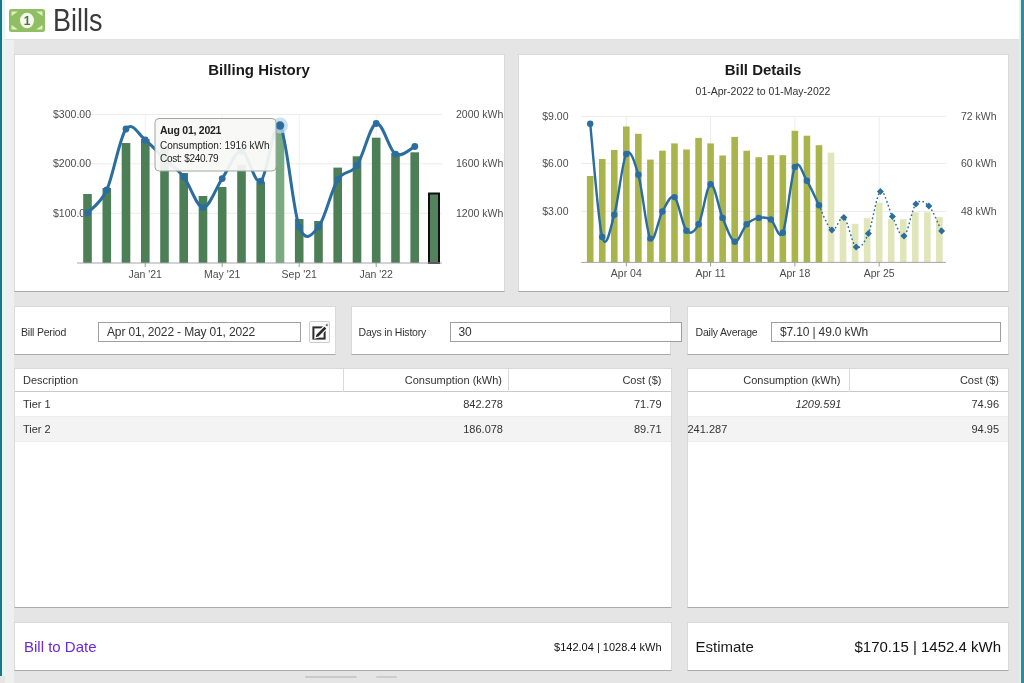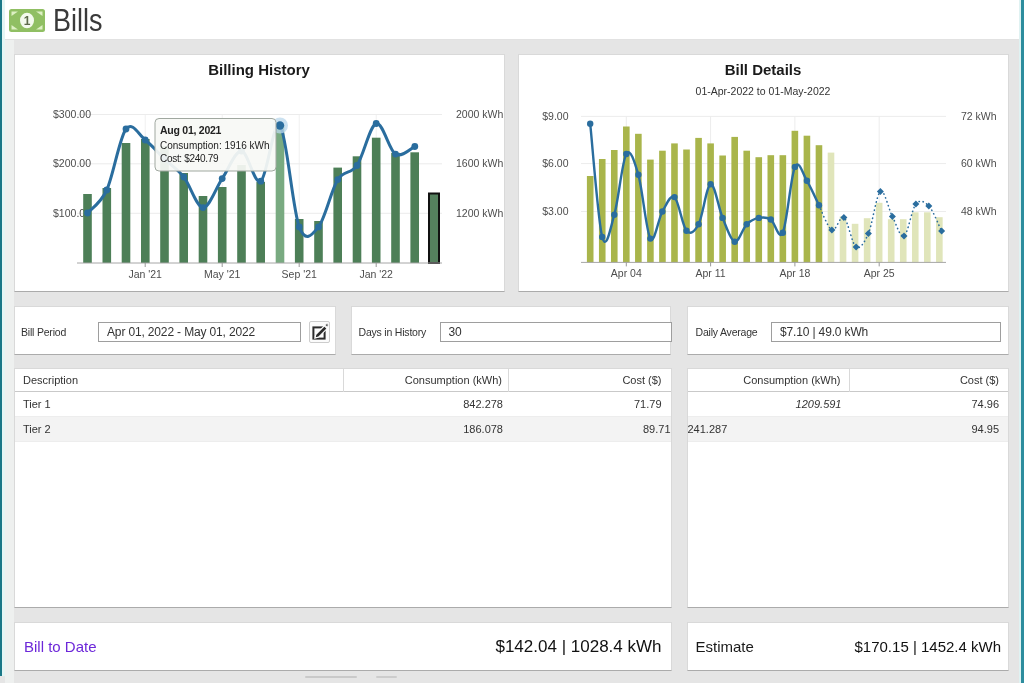--- a/index.html
+++ b/index.html
@@ -199,59 +199,59 @@
   <div style="position:absolute;left:294px;top:14px;width:21px;height:22px;border:1px solid #cccccc;border-radius:2px;background:#fbfbfb;overflow:hidden;">
       <svg width="20" height="21" viewBox="0 0 20 21" style="display:block">
 <rect x="3.4" y="5.4" width="11.2" height="11.2" fill="none" stroke="#2b2b2b" stroke-width="2"></rect>
 <path d="M4.9,16.1 L5.9,12.4 L14.4,3.9 L17.1,6.6 L8.6,15.1 L4.9,16.1 Z" fill="#2b2b2b" stroke="#ffffff" stroke-width="1.1"></path>
 <path d="M15.3,3.0 L17.0,1.6 L18.4,3.0 L17.0,4.7 Z" fill="#2b2b2b" stroke="#ffffff" stroke-width="0.8"></path>
 </svg>
     </div>
 </div>
 <div class="panel" style="left:350.5px;top:306px;width:320.5px;height:49px;">
   <div class="lbl" style="left:7px;top:19px;">Days in History</div>
-  <div class="inp" style="left:88px;top:15px;width:232px;height:20px;">30</div>
+  <div class="inp" style="left:98px;top:15px;width:232px;height:20px;">30</div>
 </div>
 <div class="panel" style="left:686.5px;top:306px;width:322.5px;height:49px;">
   <div class="lbl" style="left:8px;top:19px;">Daily Average</div>
   <div class="inp" style="left:83.5px;top:15px;width:230px;height:20px;">$7.10 | 49.0 kWh</div>
 </div>
 
 <div class="panel" style="left:14px;top:368px;width:657.5px;height:240px;">
   <div style="display:flex;height:23px;border-bottom:1px solid #c9c9c9;align-items:center;">
     <div class="th" style="width:328.6px;padding-left:8px;border-right:1px solid #d9d9d9;height:23px;line-height:23px;">Description</div>
     <div class="th" style="width:165.4px;text-align:right;padding-right:6px;border-right:1px solid #d9d9d9;height:23px;line-height:23px;">Consumption (kWh)</div>
     <div class="th" style="flex:1;text-align:right;padding-right:9px;height:23px;line-height:23px;">Cost ($)</div>
   </div>
   <div style="display:flex;height:25px;align-items:center;font-size:11px;color:#333;border-bottom:1px solid #ededed;">
     <div style="width:328.6px;padding-left:8px;">Tier 1</div>
     <div style="width:165.4px;text-align:right;padding-right:6px;">842.278</div>
     <div style="flex:1;text-align:right;padding-right:9px;">71.79</div>
   </div>
   <div style="display:flex;height:25px;align-items:center;font-size:11px;color:#333;background:#f3f3f3;border-bottom:1px solid #ededed;">
     <div style="width:328.6px;padding-left:8px;">Tier 2</div>
     <div style="width:165.4px;text-align:right;padding-right:6px;">186.078</div>
-    <div style="flex:1;text-align:right;">89.71</div>
+    <div style="flex:1;text-align:right;padding-right:9px;">89.71</div>
   </div>
 </div>
 <div class="panel" style="left:686.5px;top:368px;width:322.5px;height:240px;">
   <div style="display:flex;height:23px;border-bottom:1px solid #c9c9c9;align-items:center;">
     <div class="th" style="width:162px;text-align:right;padding-right:8px;border-right:1px solid #d9d9d9;height:23px;line-height:23px;">Consumption (kWh)</div>
     <div class="th" style="flex:1;text-align:right;padding-right:9px;height:23px;line-height:23px;">Cost ($)</div>
   </div>
   <div style="display:flex;height:25px;align-items:center;font-size:11px;color:#333;border-bottom:1px solid #ededed;">
     <div style="width:162px;text-align:right;padding-right:8px;font-style:italic;">1209.591</div>
     <div style="flex:1;text-align:right;padding-right:9px;">74.96</div>
   </div>
   <div style="display:flex;height:25px;align-items:center;font-size:11px;color:#333;background:#f3f3f3;border-bottom:1px solid #ededed;">
     <div style="width:162px;padding-right:8px;">241.287</div>
     <div style="flex:1;text-align:right;padding-right:9px;">94.95</div>
   </div>
 </div>
 
 <div class="panel" style="left:14px;top:622px;width:657.5px;height:49px;display:flex;align-items:center;justify-content:space-between;padding:0 9px;">
   <span style="font-size:15px;color:#6d28d9;">Bill to Date</span>
-  <span style="font-size:17px;color:#111;">$142.04 | 1028.4 kWh</span>
+  <span style="font-size:11px;color:#111;">$142.04 | 1028.4 kWh</span>
 </div>
 <div class="panel" style="left:686.5px;top:622px;width:322.5px;height:49px;display:flex;align-items:center;justify-content:space-between;padding:0 7px 0 8px;">
   <span style="font-size:15px;color:#1a1a1a;">Estimate</span>
   <span style="font-size:15px;color:#111;">$170.15 | 1452.4 kWh</span>
 </div>
 
 </body></html>

